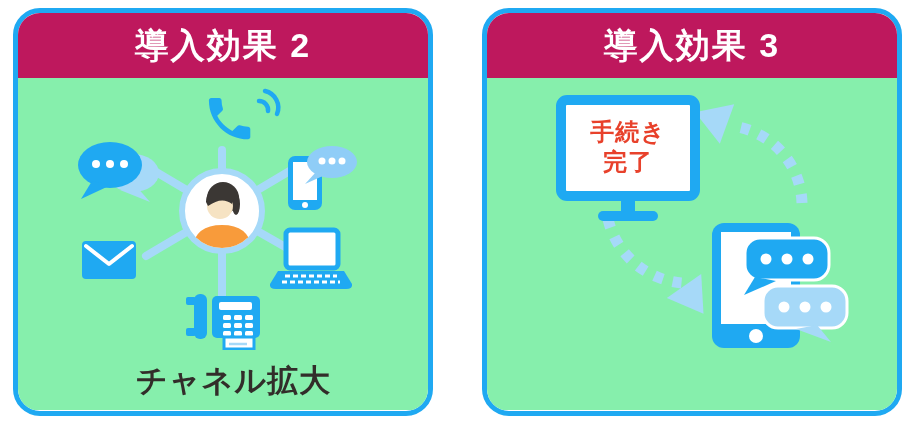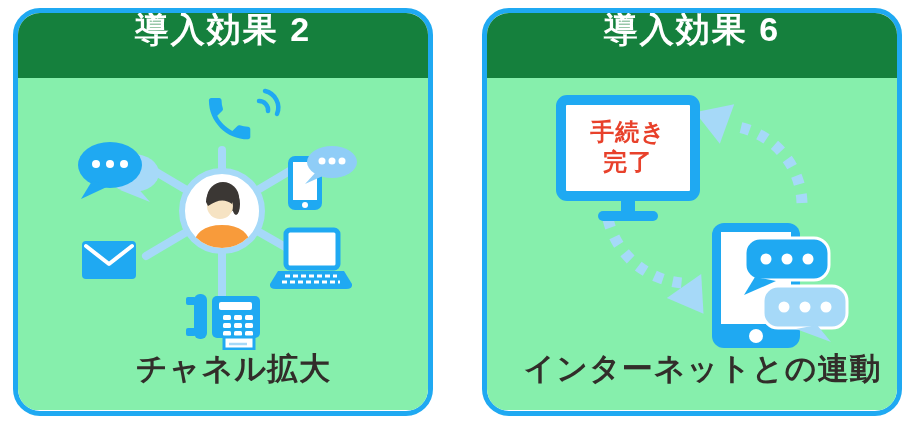--- a/index.html
+++ b/index.html
@@ -6,31 +6,31 @@
   body{font-family:"Liberation Sans","DejaVu Sans",sans-serif;}
   .canvas{position:relative;width:916px;height:425px;background:#ffffff;overflow:hidden;}
   .card{
     position:absolute;top:8px;width:420px;height:408px;
     border:5px solid #1FA9F2;border-radius:27px;background:#ffffff;
     overflow:hidden;box-sizing:border-box;
   }
   .card.left{left:13px;}
   .card.right{left:482px;}
   .card-header{
-    height:66px;background:#15803d;display:flex;align-items:flex-start;justify-content:center;
+    height:66px;background:#be185d;display:flex;align-items:center;justify-content:center;
     margin:-1px -1px 0 -1px;
   }
   .card-header span{
     color:#ffffff;font-size:34px;font-weight:800;letter-spacing:2px;line-height:1;
   }
   .card-body{position:relative;width:100%;height:calc(100% - 66px);background:#86efac;}
   .illustration{display:block;margin:0 auto;}
   .caption{
     text-align:center;font-size:31px;font-weight:700;color:#322D2A;
-    letter-spacing:1px;margin-top:0px;line-height:1.2;padding-left:21px;
+    letter-spacing:1px;margin-top:12px;line-height:1.2;padding-left:21px;
   }
 </style>
 </head>
 <body>
 
 <div class="canvas">
 
   <section class="card left">
     <header class="card-header">
       <span>導入効果 2</span>
@@ -120,21 +120,21 @@
           <rect x="206" y="259" width="30" height="12" fill="#FFFFFF" stroke="#1FA9F2" stroke-width="3"></rect>
           <line x1="211" y1="266" x2="229" y2="266" stroke="#A6D9F8" stroke-width="2.5"></line>
         </g>
       </svg>
       <div class="caption">チャネル拡大</div>
     </div>
   </section>
 
   <section class="card right">
     <header class="card-header">
-      <span>導入効果 6</span>
+      <span>導入効果 3</span>
     </header>
     <div class="card-body">
       <svg class="illustration" width="410" height="272" viewBox="0 0 410 272">
 
         <g fill="#A6D9F8">
           <path d="M 315 125 A 80 80 0 0 0 245 48" fill="none" stroke="#A6D9F8" stroke-width="11" stroke-dasharray="9 10"></path>
           <polygon points="0,-21 34,0 0,21" transform="translate(240,46) rotate(200)"></polygon>
         </g>
         <g fill="#A6D9F8">
           <path d="M 121 141 A 83 83 0 0 0 195 205" fill="none" stroke="#A6D9F8" stroke-width="11" stroke-dasharray="9 10"></path>
@@ -162,17 +162,16 @@
           </g>
           <g>
             <rect x="276" y="208" width="84" height="42" rx="15" fill="#A6D9F8" stroke="#FFFFFF" stroke-width="3"></rect>
             <polygon points="330,247 344,264 309,251" fill="#A6D9F8"></polygon>
             <circle cx="297" cy="229" r="5.5" fill="#FFFFFF"></circle>
             <circle cx="318" cy="229" r="5.5" fill="#FFFFFF"></circle>
             <circle cx="339" cy="229" r="5.5" fill="#FFFFFF"></circle>
           </g>
         </g>
       </svg>
-      <div class="caption">インターネットとの連動</div>
     </div>
   </section>
 
 </div>
 
 </body></html>

